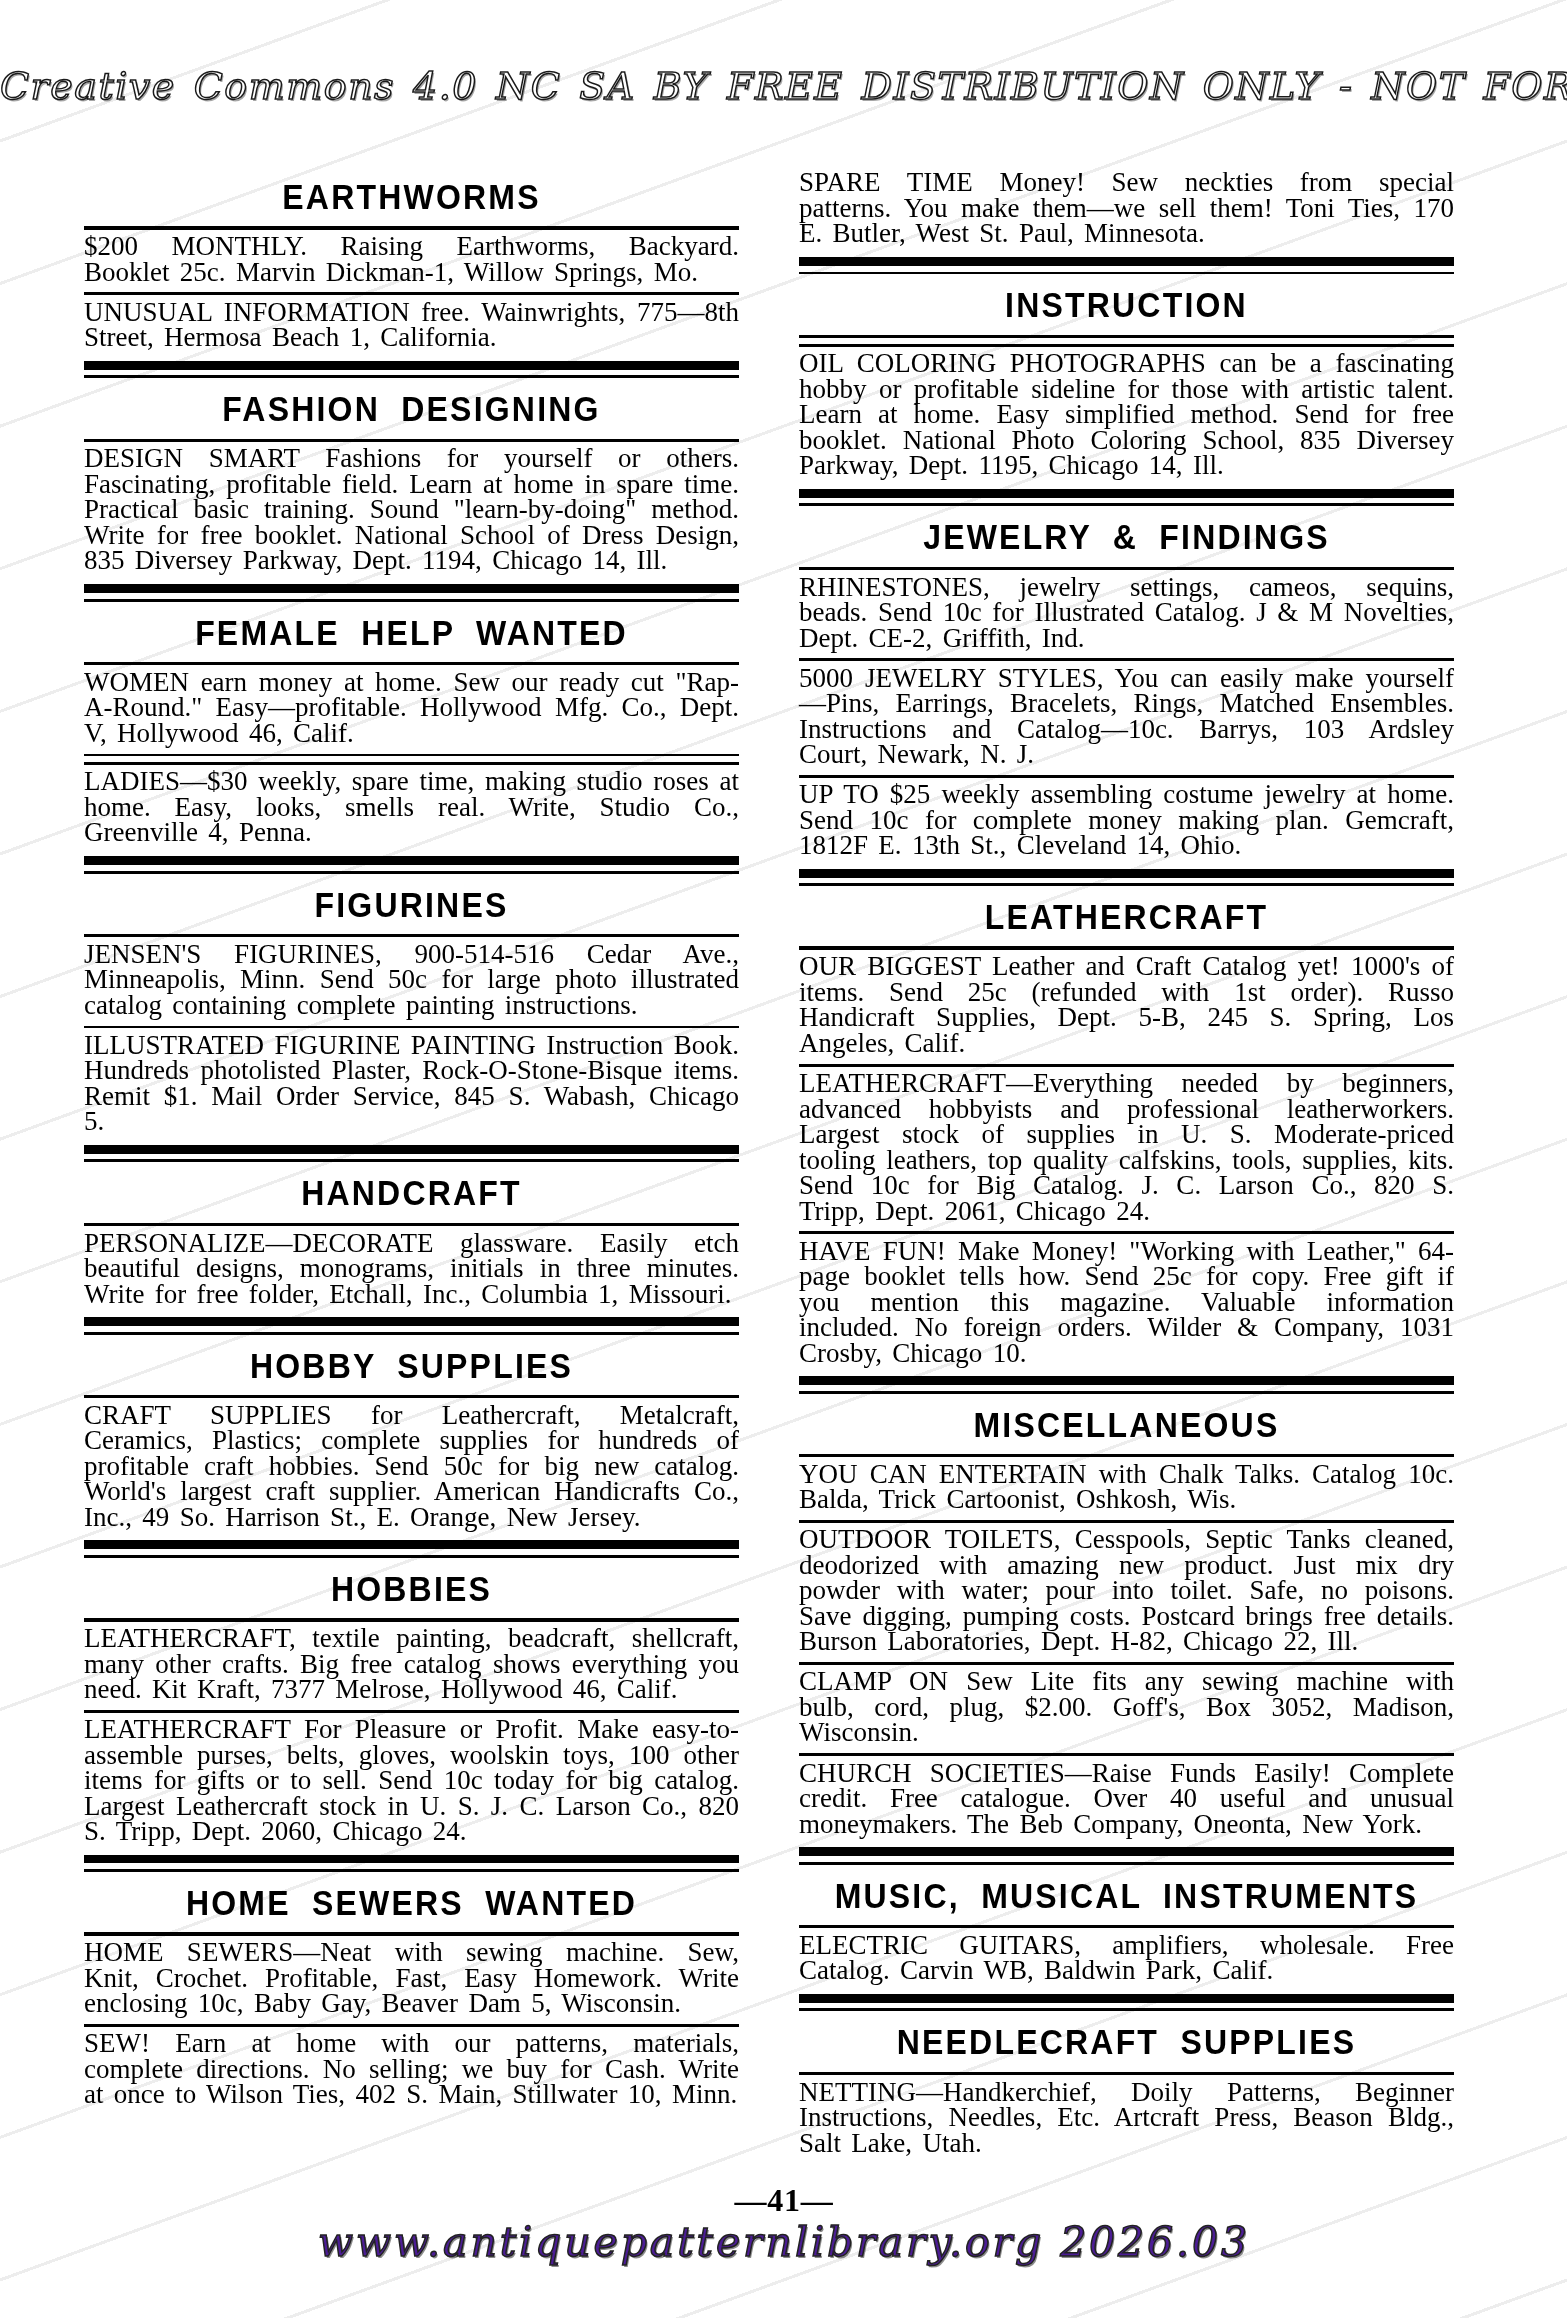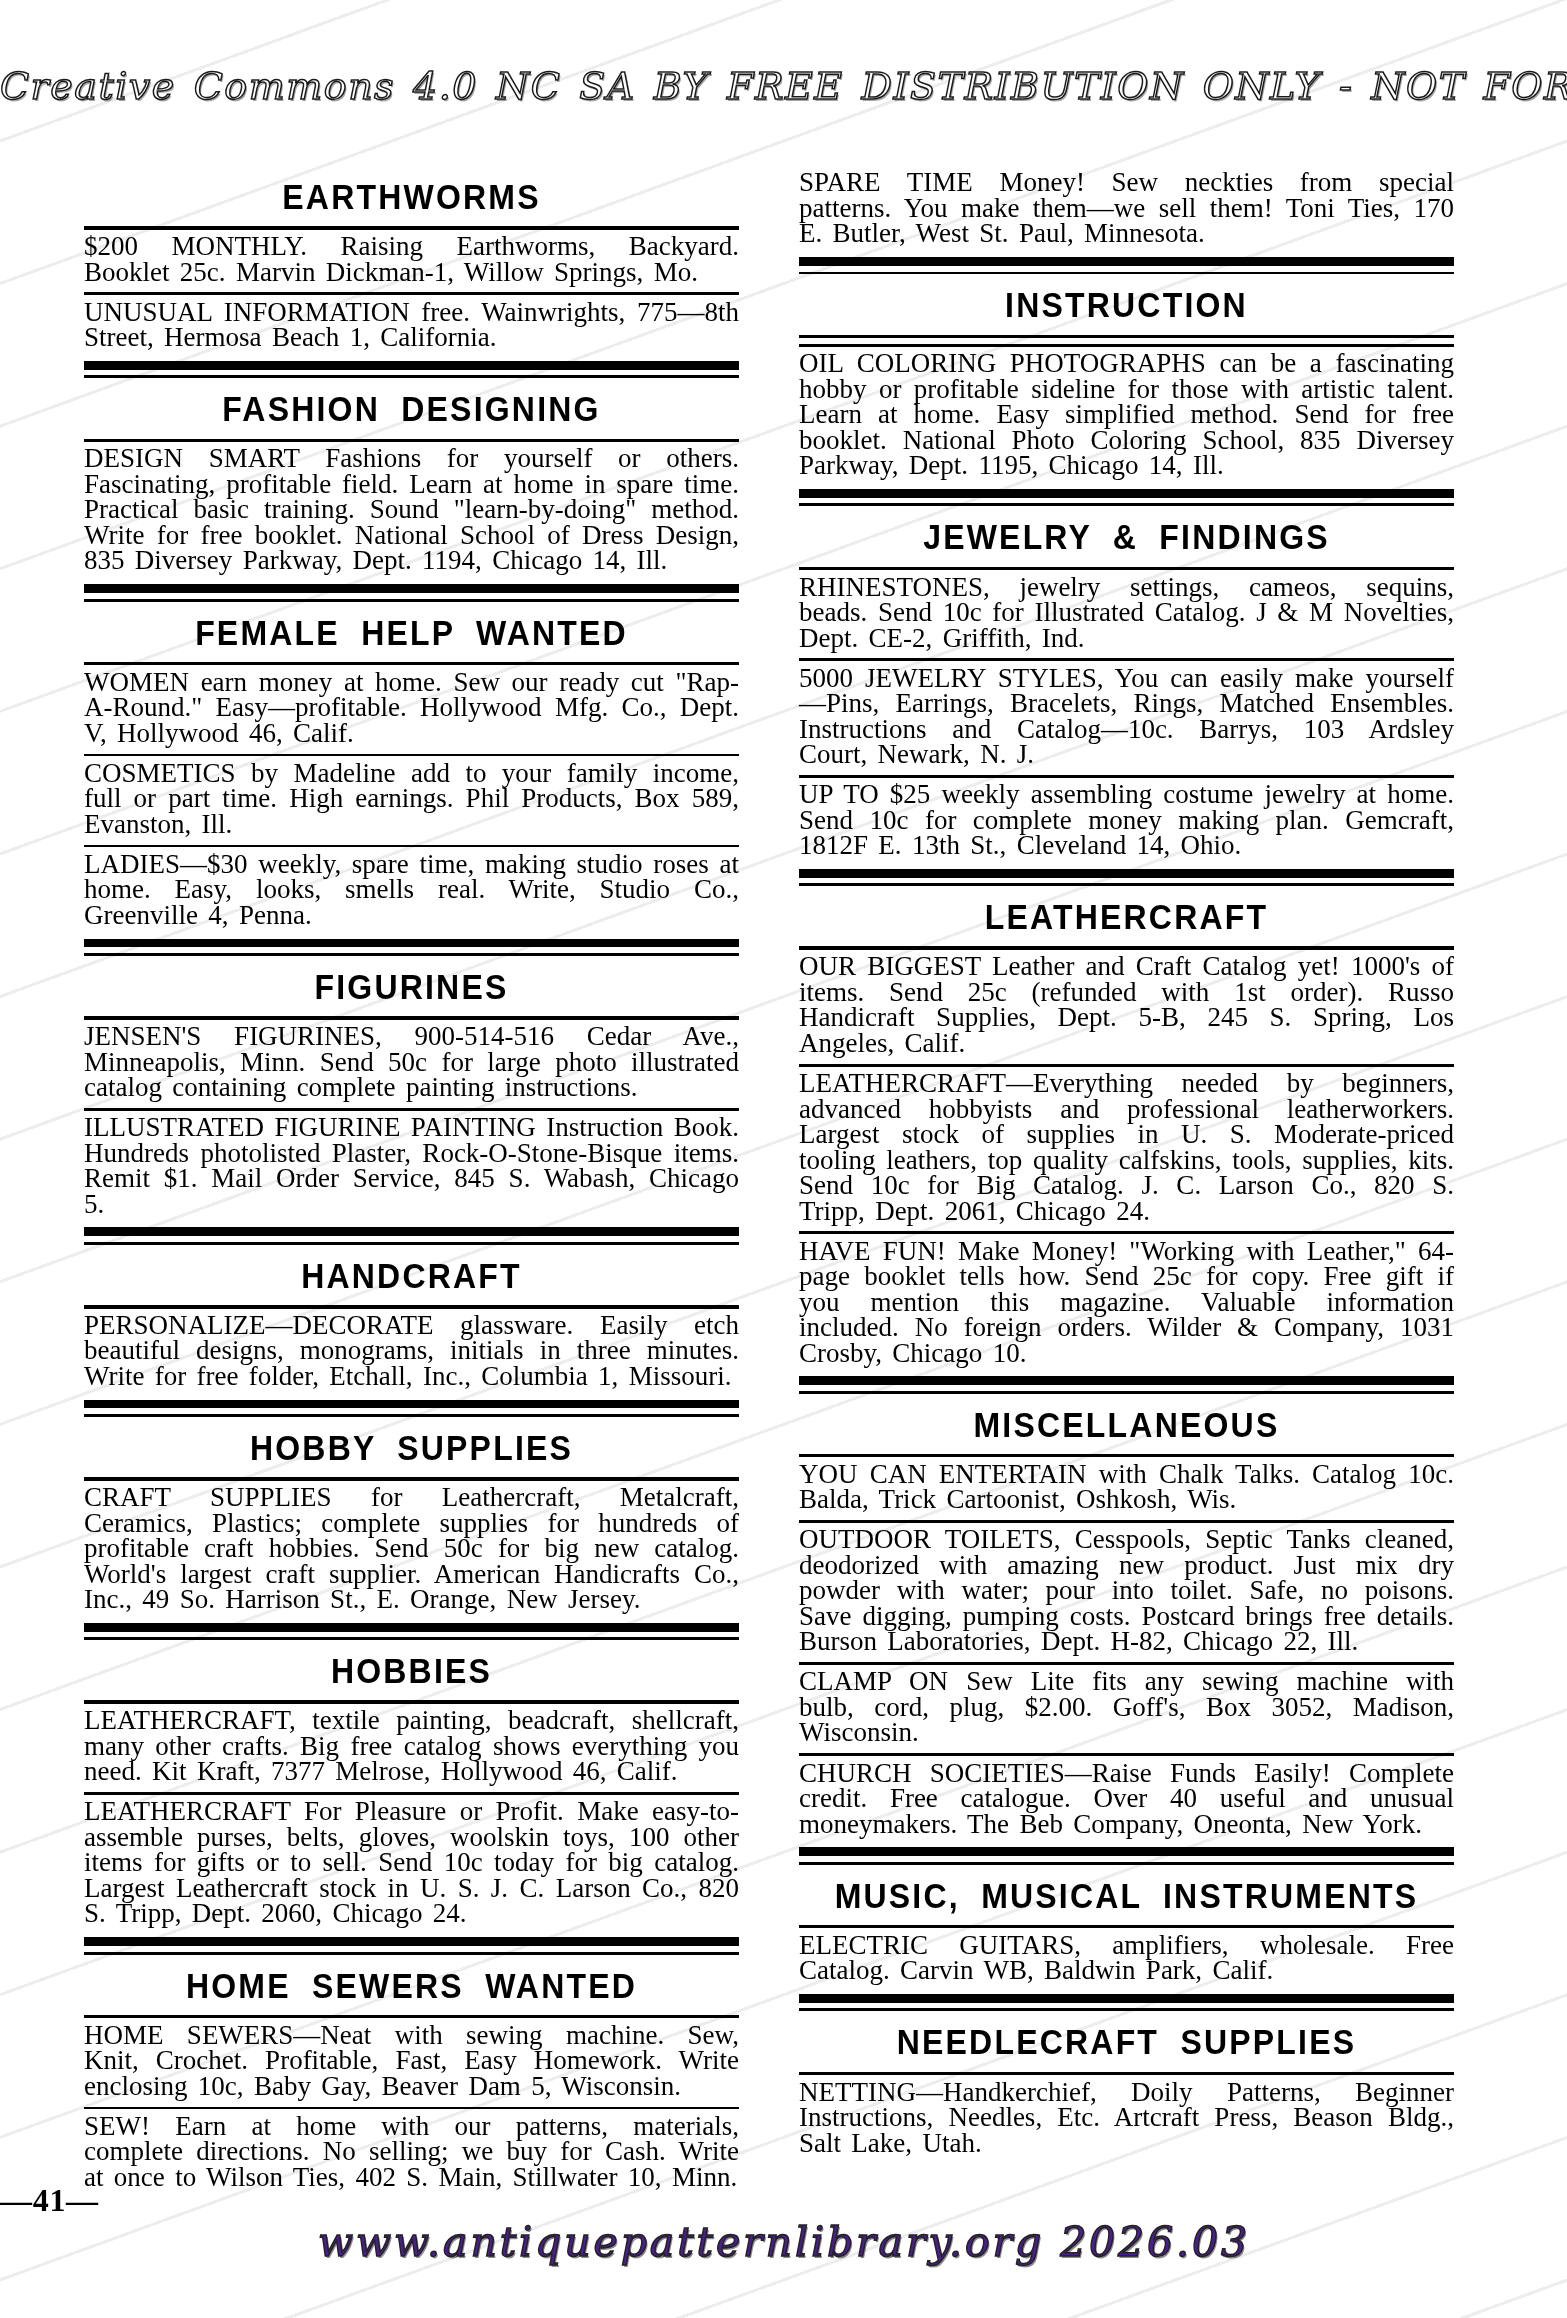--- a/index.html
+++ b/index.html
@@ -78,21 +78,21 @@
   }
   .section-end { margin: 10.2px 0 4.4px 0; }
   .section-end .bar  { height: 8.7px; background: #000; margin-bottom: 5.8px; }
   .section-end .line { height: 2.9px;  background: #000; }
 
   .footer-pageno {
     position: absolute;
     left: 0;
     width: 100%;
     top: 2182px;
-    text-align: left;
+    text-align: center;
     font-family: "Liberation Serif", serif;
     font-weight: bold;
     font-size: 32px;
     letter-spacing: 0.7px;
   }
   .footer-credit {
     position: absolute;
     left: 0;
     width: 100%;
     top: 2218px;
@@ -134,21 +134,20 @@
       </section>
       <div class="section-end">
         <div class="bar"></div>
         <div class="line"></div>
       </div>
       <section class="ad-section">
         <h2 class="section-title">FEMALE HELP WANTED</h2>
         <div class="rule head-rule"></div>
         <p class="ad">WOMEN earn money at home. Sew our ready cut "Rap-A-Round." Easy—profitable. Hollywood Mfg. Co., Dept. V, Hollywood 46, Calif.</p>
         <div class="rule ad-rule"></div>
-        <p class="ad">COSMETICS by Madeline add to your family income, full or part time. High earnings. Phil Products, Box 589, Evanston, Ill.</p>
         <div class="rule ad-rule"></div>
         <p class="ad">LADIES—$30 weekly, spare time, making studio roses at home. Easy, looks, smells real. Write, Studio Co., Greenville 4, Penna.</p>
       </section>
       <div class="section-end">
         <div class="bar"></div>
         <div class="line"></div>
       </div>
       <section class="ad-section">
         <h2 class="section-title">FIGURINES</h2>
         <div class="rule head-rule"></div>

